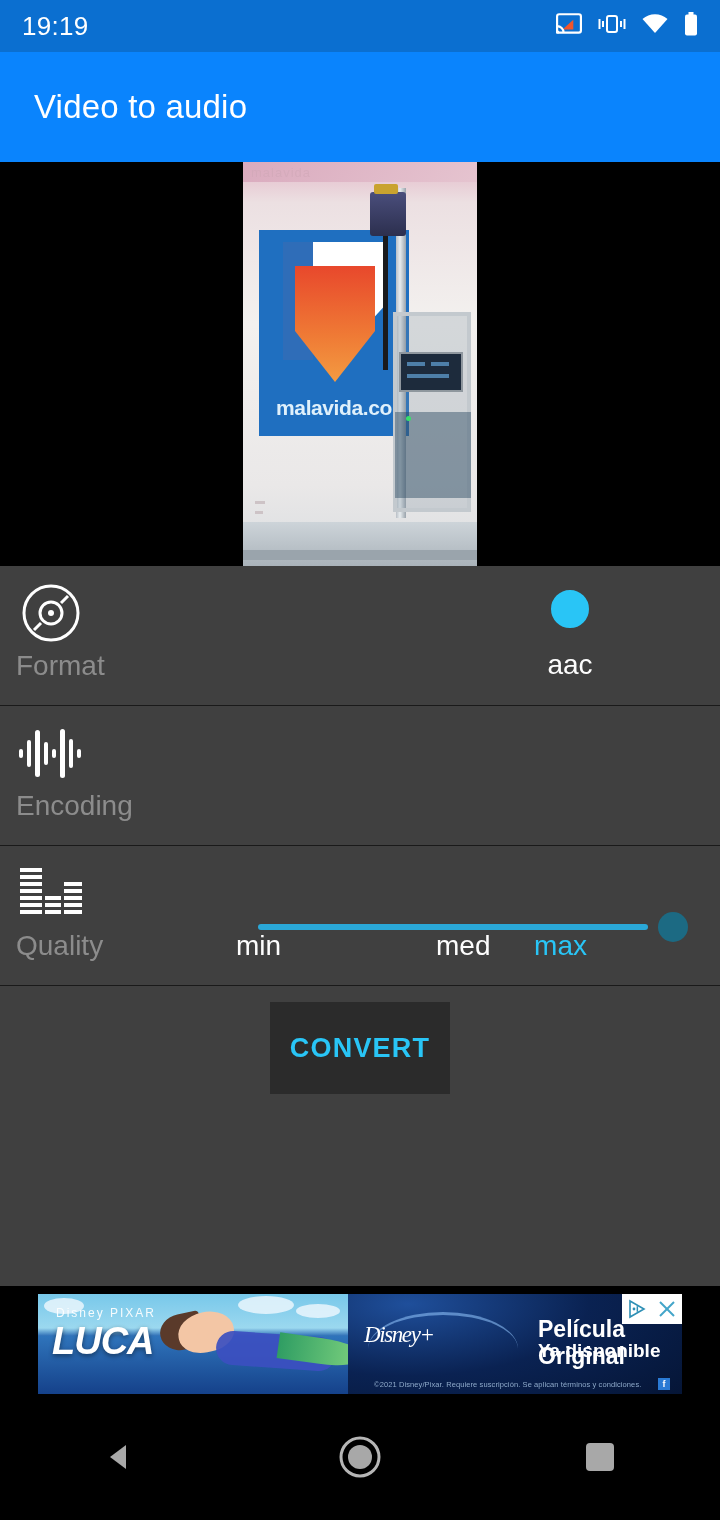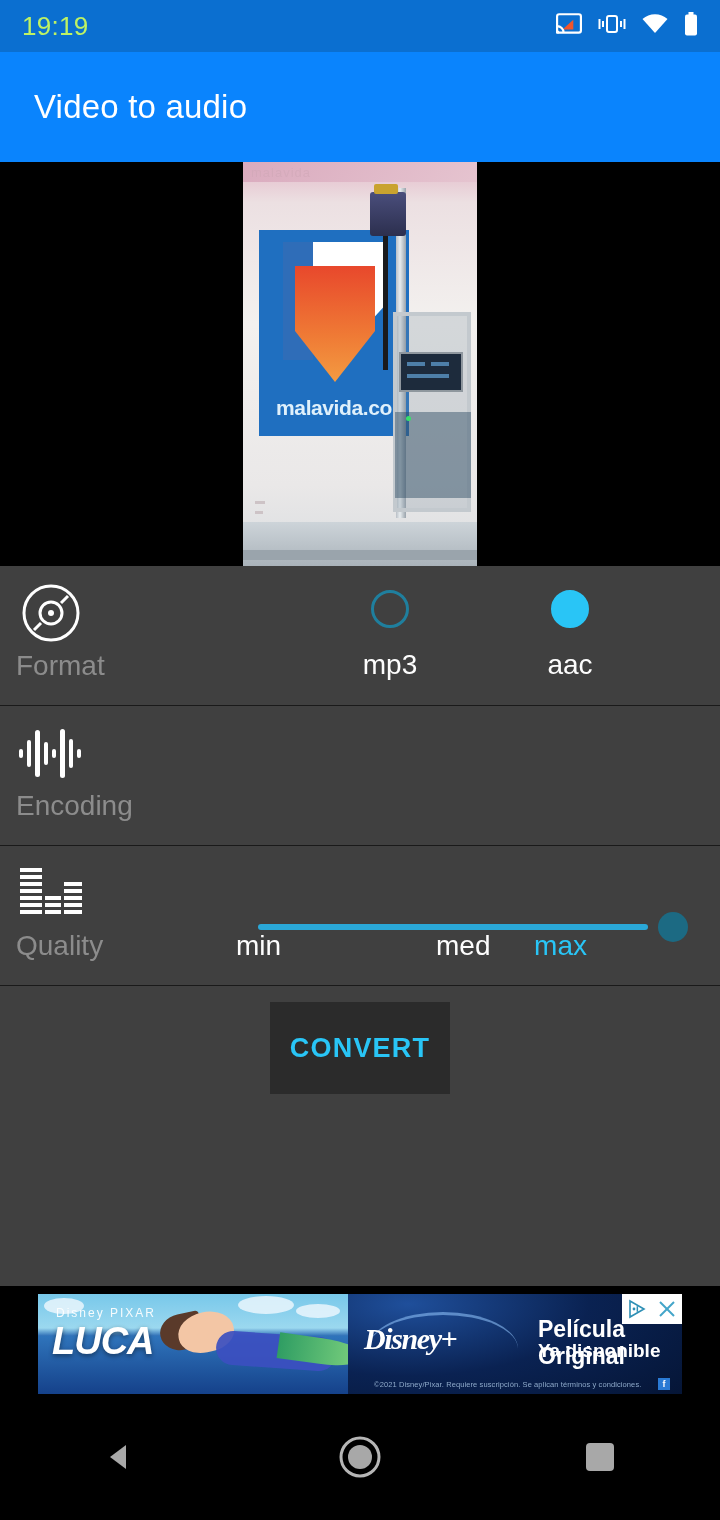--- a/index.html
+++ b/index.html
@@ -10,21 +10,21 @@
     -webkit-font-smoothing:antialiased;
   }
   .screen{position:relative;width:720px;height:1520px;overflow:hidden;background:#000;}
 
   
   .statusbar{
     position:absolute;left:0;top:0;width:720px;height:52px;
     background:#0b6fd0;display:flex;align-items:center;
     padding:0 22px;box-sizing:border-box;
   }
-  .status-clock{color:#bef264;font-size:26px;font-weight:500;letter-spacing:.3px;}
+  .status-clock{color:#ffffff;font-size:26px;font-weight:500;letter-spacing:.3px;}
   .status-icons{margin-left:auto;display:flex;align-items:center;gap:16px;}
   .sicon{display:block;}
 
   
   .toolbar{
     position:absolute;left:0;top:52px;width:720px;height:110px;
     background:#0a84fd;display:flex;align-items:center;
     padding:0 34px;box-sizing:border-box;
   }
   .toolbar-title{color:#ffffff;font-size:33px;font-weight:500;letter-spacing:.2px;text-align:right;}
@@ -126,21 +126,21 @@
   .ad-face{position:absolute;left:140px;top:18px;width:56px;height:40px;
     background:#f3c6a5;border-radius:50% 50% 45% 45%;transform:rotate(-12deg);}
   .ad-hair{position:absolute;left:122px;top:20px;width:42px;height:36px;background:#5a3a2a;
     border-radius:50% 10% 45% 50%;transform:rotate(-12deg);}
   .ad-body{position:absolute;left:178px;top:40px;width:120px;height:34px;background:#3c4fc0;
     border-radius:40px;opacity:.92;transform:rotate(4deg);}
   .ad-tail{position:absolute;left:240px;top:44px;width:86px;height:26px;
     background:linear-gradient(90deg,#2f9d63,#7fd37f);border-radius:0 60% 60% 0;transform:rotate(8deg);}
   .ad-right{position:absolute;left:310px;top:0;width:334px;height:100px;
     background:radial-gradient(120% 160% at 18% 10%,#1f4f9b 0%,#0a2252 45%,#04122f 100%);}
-  .ad-disney{position:absolute;left:16px;top:28px;color:#ffffff;font-size:30px;font-weight:bold;
+  .ad-disney{position:absolute;left:16px;top:28px;color:#ffffff;font-size:23px;font-weight:normal;
     font-style:italic;letter-spacing:-1.4px;font-family:"Liberation Serif",serif;}
   .ad-arc{position:absolute;left:20px;top:18px;width:150px;height:34px;
     border-top:3px solid rgba(150,200,255,.55);border-radius:50%/100% 100% 0 0;}
   .ad-line1{position:absolute;left:190px;top:22px;color:#ffffff;font-size:23px;font-weight:bold;}
   .ad-line2{position:absolute;left:190px;top:46px;color:#ffffff;font-size:19px;font-weight:bold;}
   .ad-legal{position:absolute;left:26px;bottom:5px;color:#8ea9c9;font-size:7.5px;letter-spacing:.1px;}
   .ad-fb{position:absolute;right:12px;bottom:4px;width:12px;height:12px;background:#2a7ad4;
     color:#fff;font-size:9px;font-weight:bold;text-align:center;line-height:12px;}
   .ad-badges{position:absolute;right:0;top:0;display:flex;}
   .ad-badge{width:30px;height:30px;background:#ffffff;display:flex;align-items:center;justify-content:center;}
@@ -230,24 +230,20 @@
         <svg width="62" height="62" viewBox="0 0 62 62">
           <circle cx="31" cy="31" r="27" fill="none" stroke="#fff" stroke-width="3"></circle>
           <circle cx="31" cy="31" r="11" fill="none" stroke="#fff" stroke-width="3"></circle>
           <circle cx="31" cy="31" r="3" fill="#fff"></circle>
           <line x1="41" y1="21" x2="48" y2="14" stroke="#fff" stroke-width="3"></line>
           <line x1="21" y1="41" x2="14" y2="48" stroke="#fff" stroke-width="3"></line>
         </svg>
       </div>
       <div class="opt-label">Format</div>
       <div class="radio-group">
-        <div class="radio-opt left">
-          <div class="radio"></div>
-          <div class="radio-text">mp3</div>
-        </div>
         <div class="radio-opt right">
           <div class="radio sel"></div>
           <div class="radio-text">aac</div>
         </div>
       </div>
     </div>
 
     <div class="opt-row">
       <div class="opt-icon">
         <svg width="68" height="58" viewBox="0 0 68 58">

